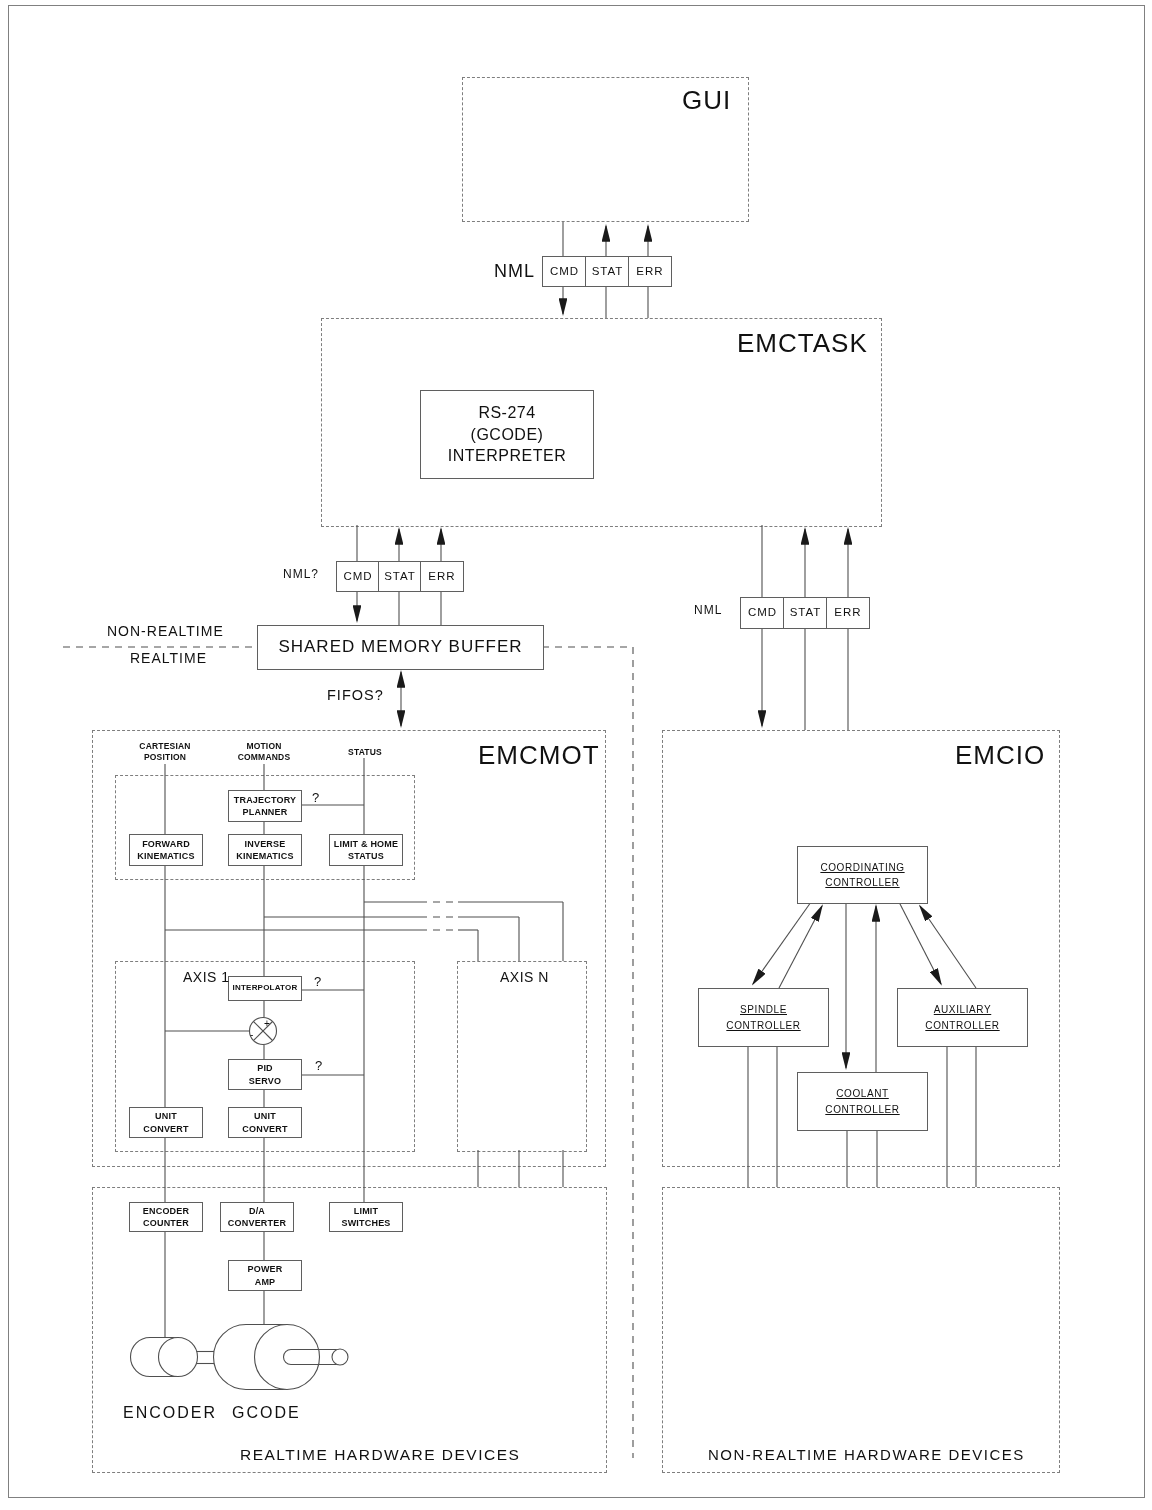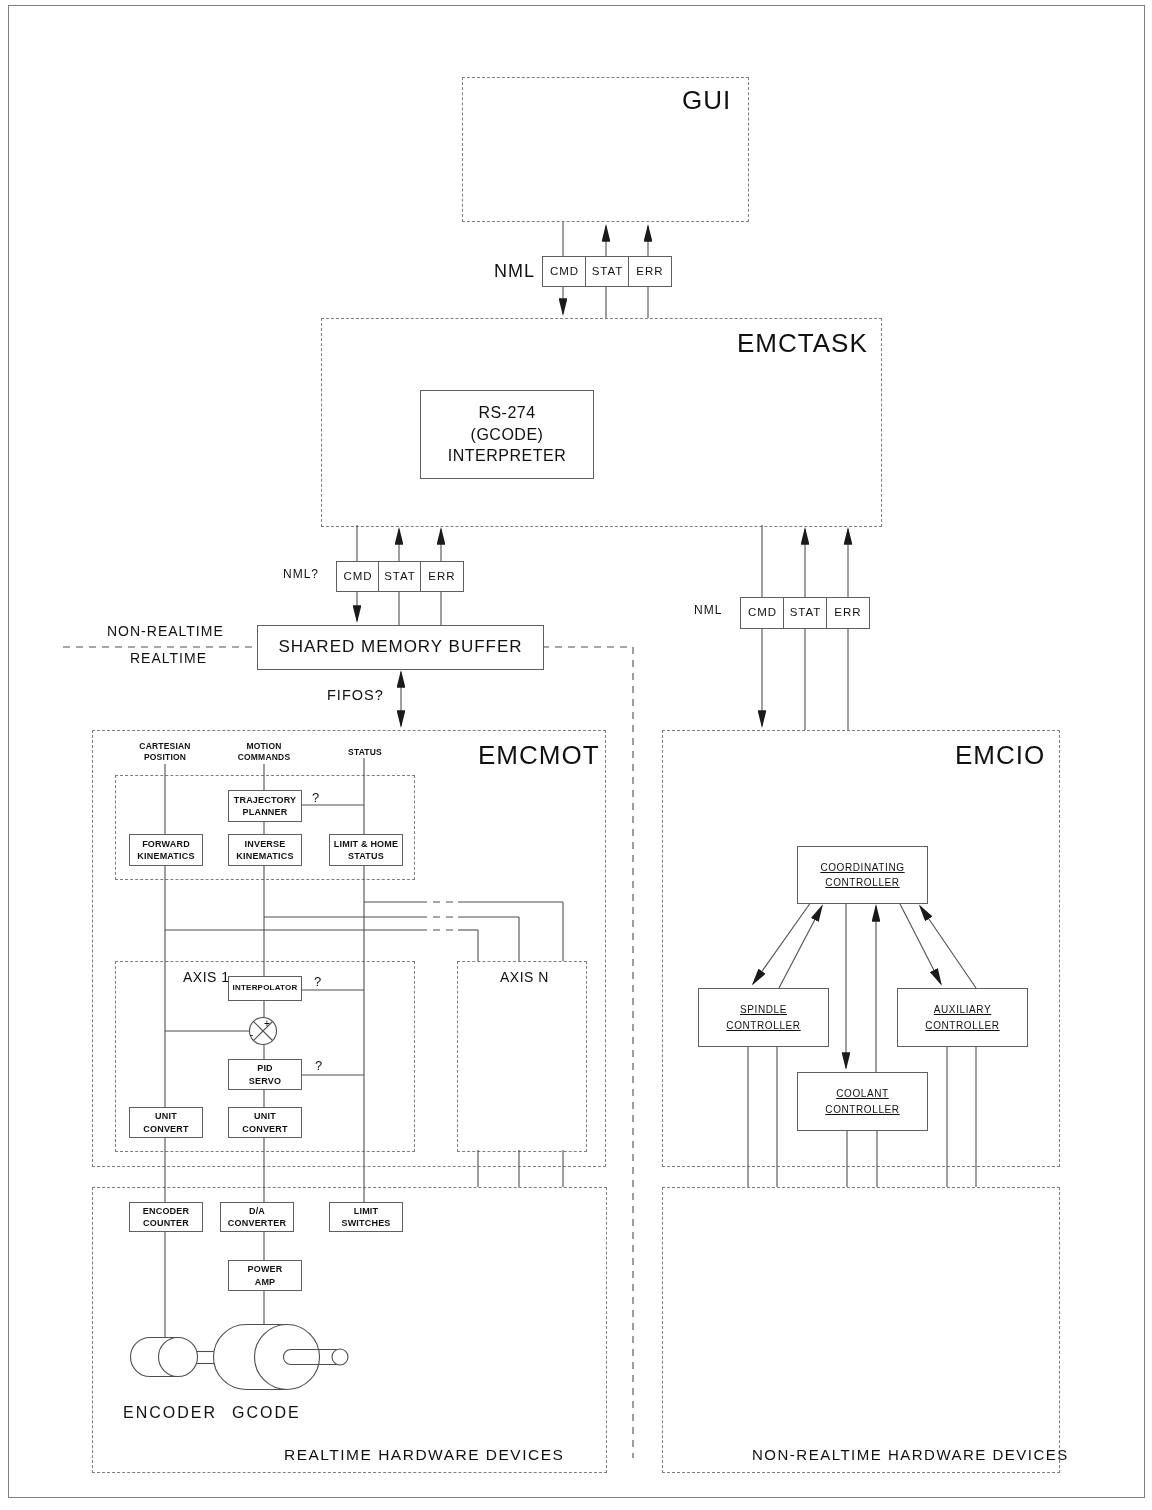--- a/index.html
+++ b/index.html
@@ -23,21 +23,21 @@
         text-align:center;font-size:9px;font-weight:600;letter-spacing:0.2px;line-height:1.35;}
   .lbl{position:absolute;white-space:nowrap;z-index:4;text-align:right;}
   .title{font-size:26px;letter-spacing:1px;font-weight:400;}
   .nml{font-size:12px;letter-spacing:1px;}
   .chanbox{font-size:11.5px;font-weight:400;letter-spacing:1px;}
   .ctrl{font-size:10px;font-weight:500;letter-spacing:0.6px;line-height:1.55;text-decoration:underline;}
   .qm{font-size:13px;}
   .inlabel{font-size:8.5px;font-weight:600;letter-spacing:0.2px;line-height:1.25;
         text-align:center;z-index:4;position:absolute;}
   .axis{font-size:14px;letter-spacing:0.5px;}
-  .hwtitle{font-size:15.5px;letter-spacing:1.5px;margin-left:44px;}
+  .hwtitle{font-size:15.5px;letter-spacing:1.5px;}
   #svg-wires{z-index:2;pointer-events:none;}
 </style>
 </head>
 <body>
 
 <div id="page">
   <div class="page-border"></div>
 
   <svg id="svg-wires" width="1152" height="1510">
     <defs>

